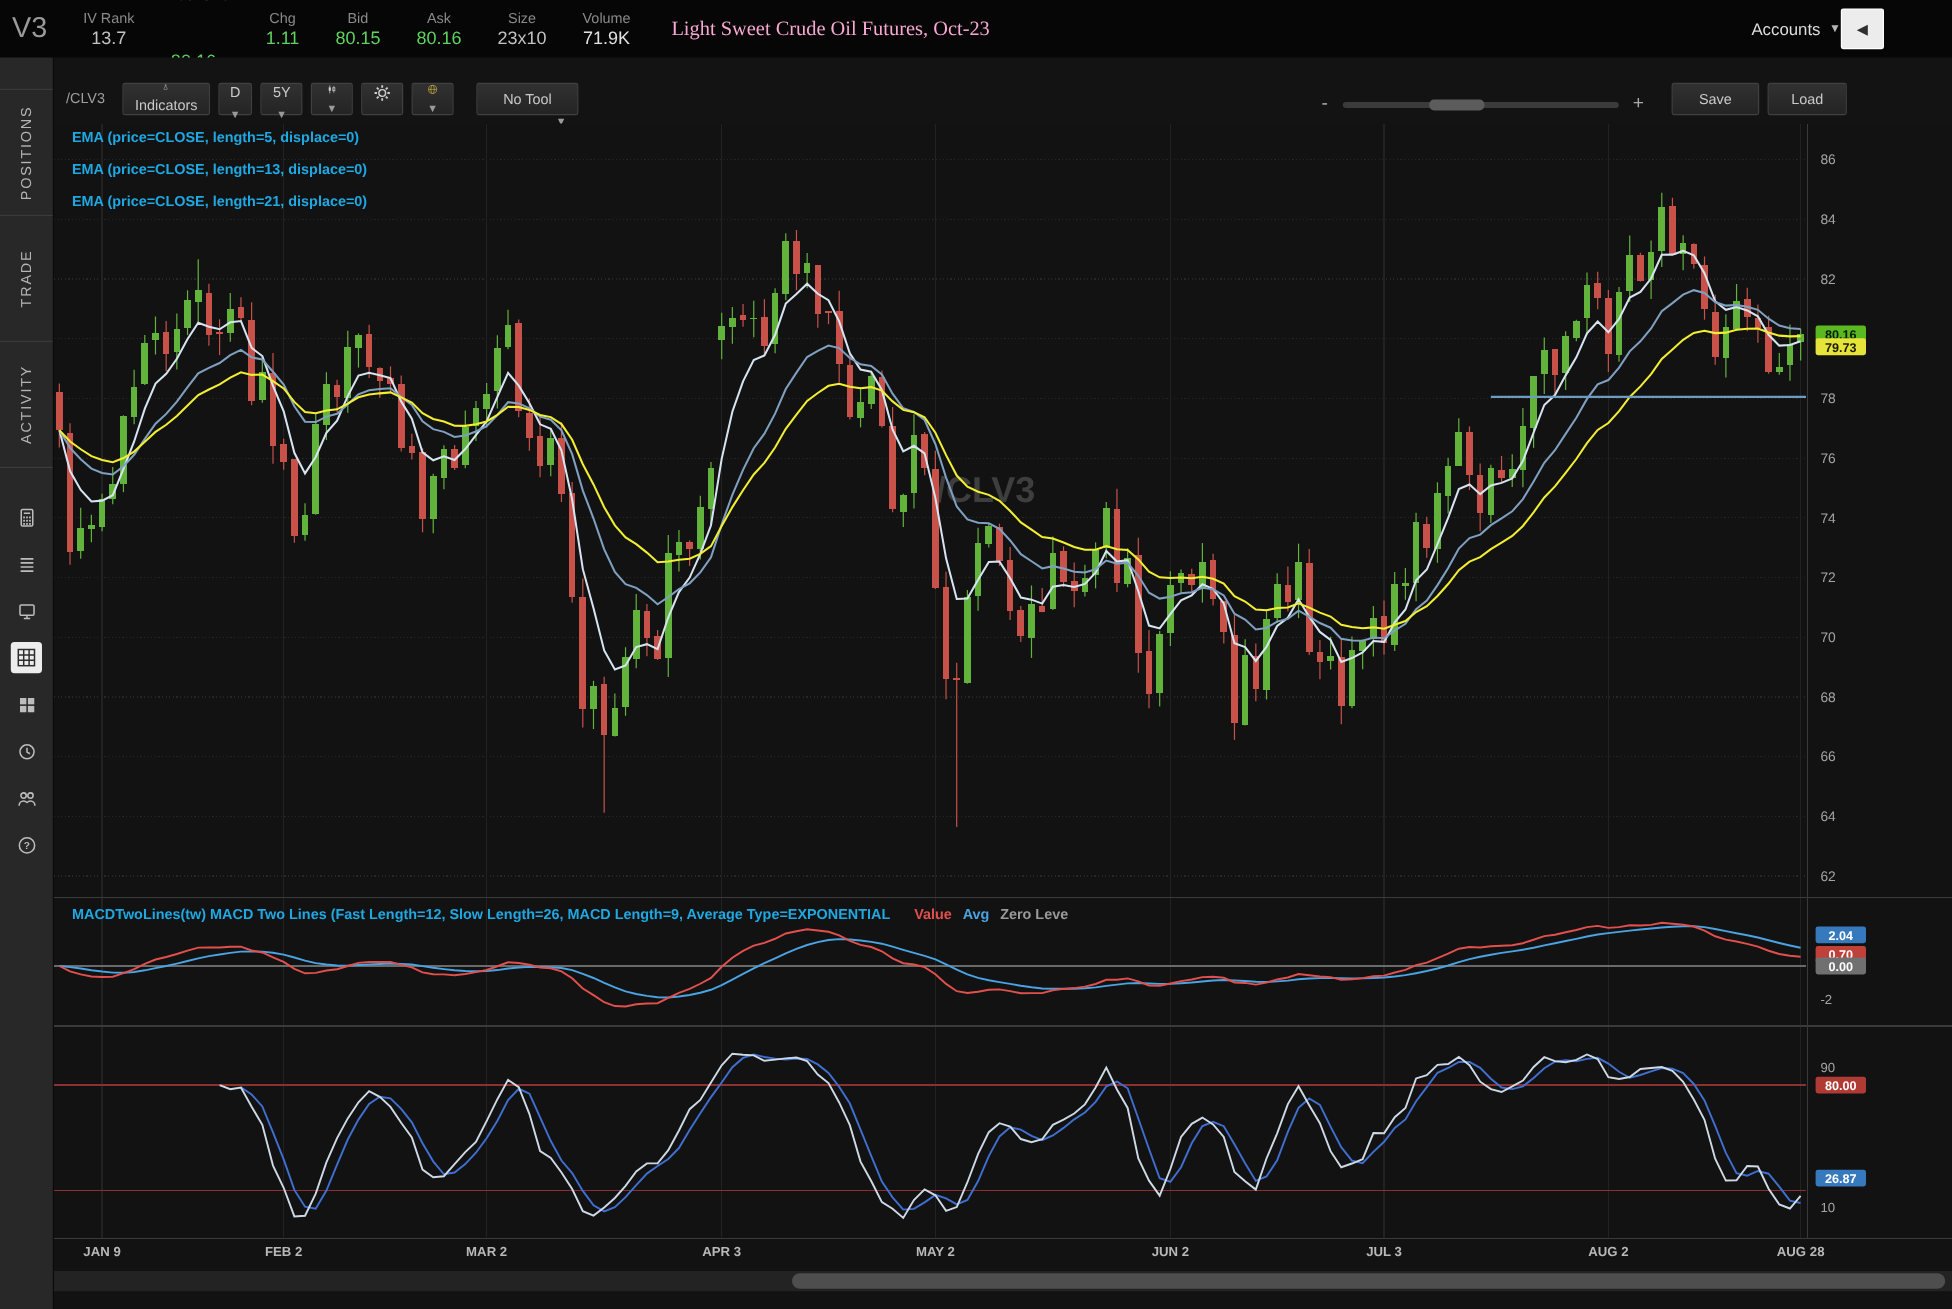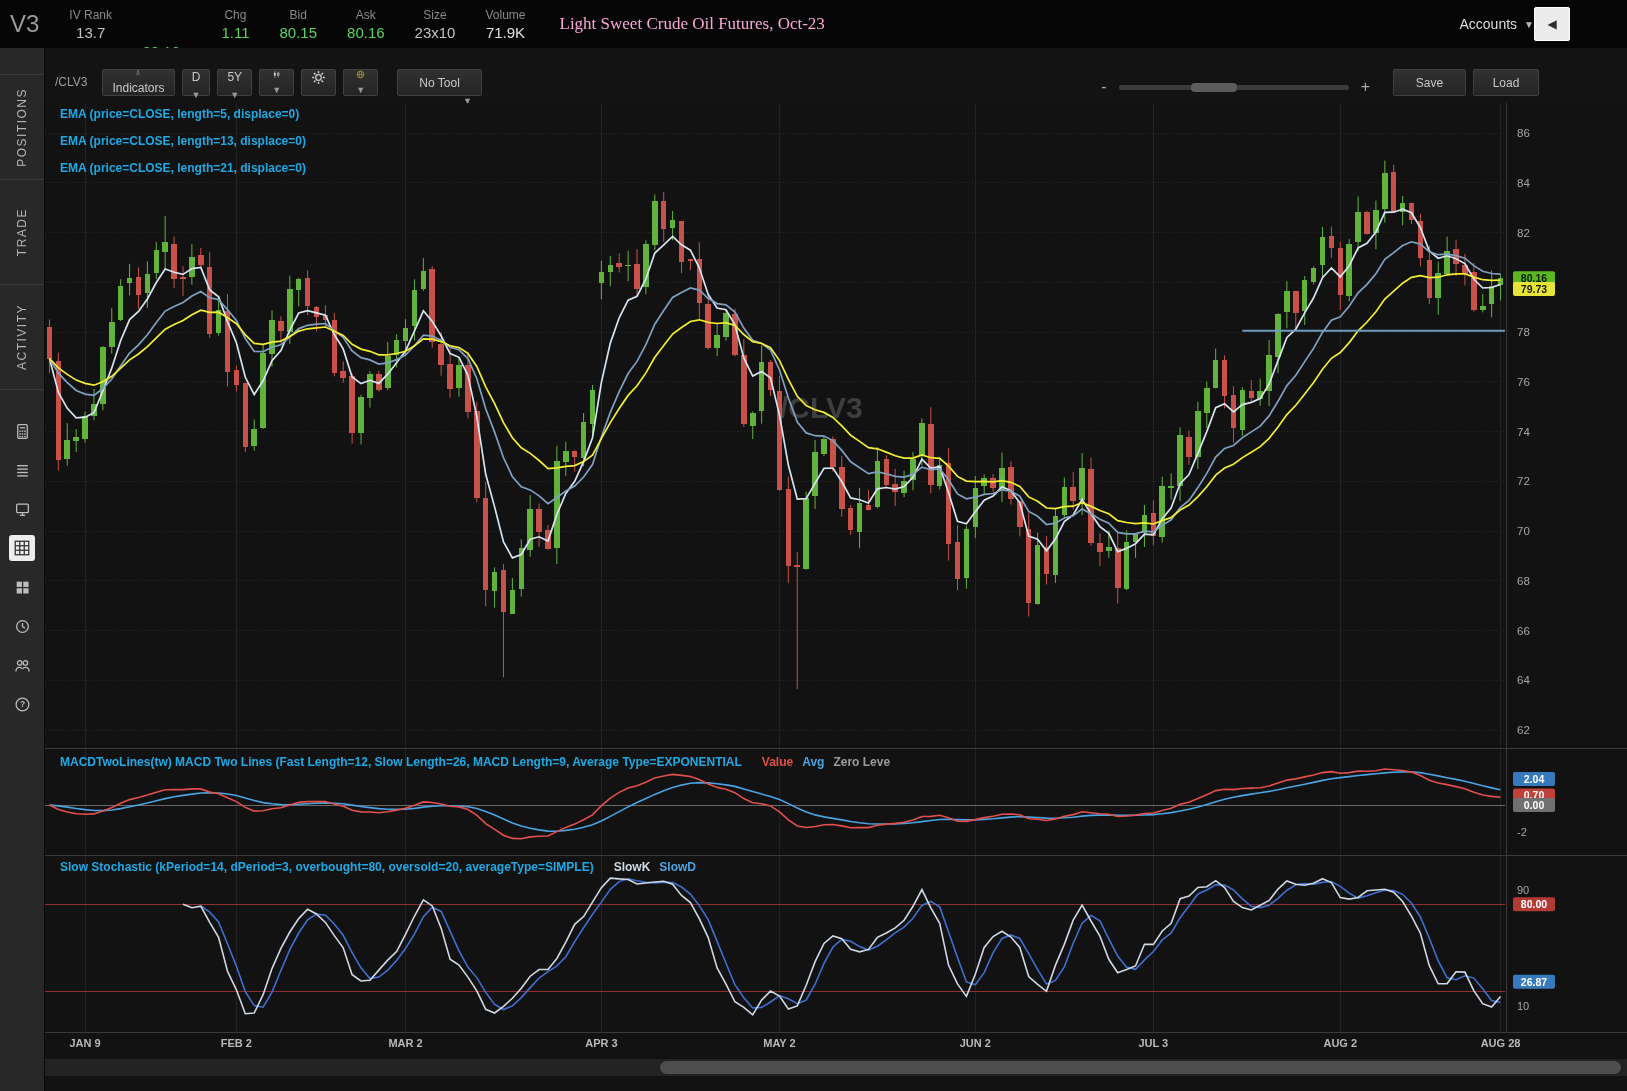--- a/index.html
+++ b/index.html
@@ -694,25 +694,18 @@
     <div class="study-label ema-label ema3">EMA (price=CLOSE, length=21, displace=0)</div>
 
     <div class="study-label pane-label macd-label">
       <span>MACDTwoLines(tw) MACD Two Lines (Fast Length=12, Slow Length=26, MACD Length=9, Average Type=EXPONENTIAL</span>
       <span id="macd-legend">
           <span style="color: rgb(226, 80, 77);">Value</span>
           <span style="color: rgb(74, 163, 226);">Avg</span>
           <span style="color: rgb(154, 154, 154);">Zero Leve</span>
         </span>
     </div>
-    <div class="study-label pane-label stoch-label">
-      <span>Slow Stochastic (kPeriod=14, dPeriod=3, overbought=80, oversold=20, averageType=SIMPLE)</span>
-      <span id="stoch-legend">
-          <span style="color: rgb(205, 217, 229);">SlowK</span>
-          <span style="color: rgb(74, 163, 226);">SlowD</span>
-        </span>
-    </div>
 
     <div class="hscroll">
       <div class="hscroll-handle"></div>
     </div>
   </div>
 </div>
 
 </body></html>

